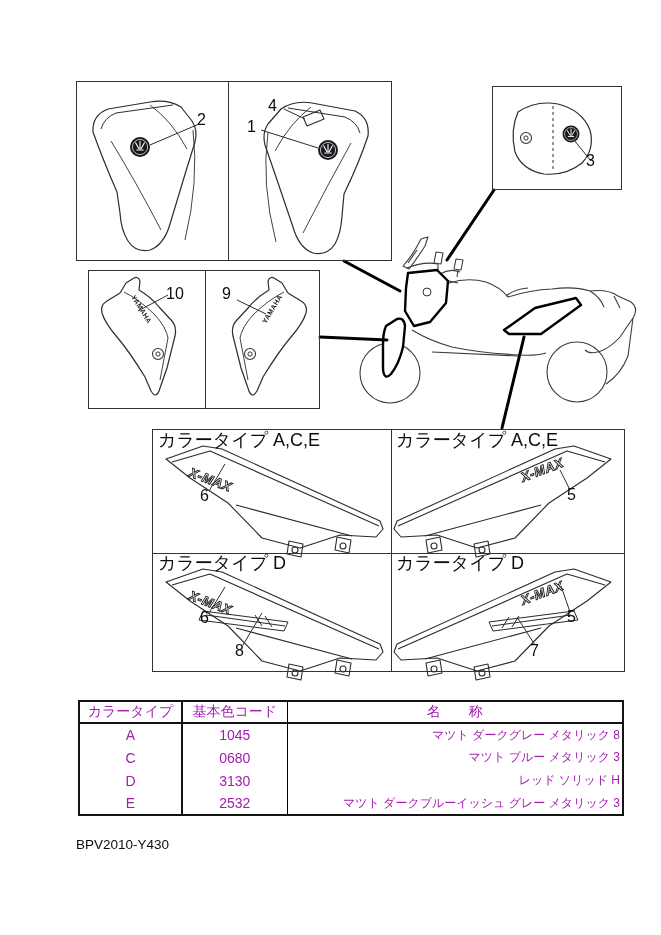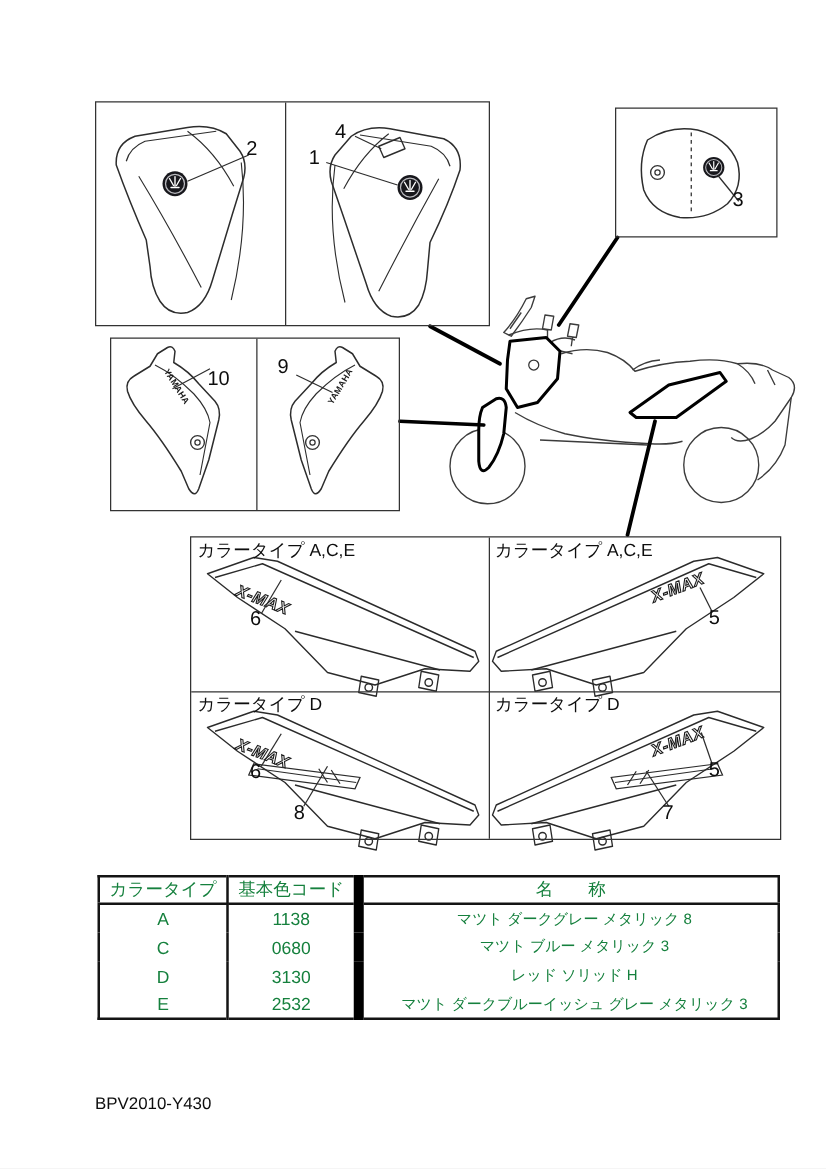--- a/index.html
+++ b/index.html
@@ -11,40 +11,40 @@
   }
   svg.art{position:absolute;left:0;top:0;width:661px;height:935px;}
   .frame{position:absolute;border:1px solid #333;background:transparent;}
   .vdiv{position:absolute;top:0;bottom:0;width:0;border-left:1px solid #333;}
   .hdiv{position:absolute;left:0;right:0;height:0;border-top:1px solid #333;}
   .callout{
     position:absolute;font-size:16px;line-height:16px;color:#0d0d0d;
     font-family:"Liberation Sans",sans-serif;
   }
   .caption{
-    position:absolute;font-size:14px;line-height:14px;color:#0d0d0d;
+    position:absolute;font-size:18px;line-height:14px;color:#0d0d0d;
     white-space:nowrap;
     text-align:center;
   }
   .footer-code{
-    position:absolute;left:76px;top:875px;font-size:13.5px;color:#0d0d0d;
+    position:absolute;left:76px;top:837px;font-size:13.5px;color:#0d0d0d;
   }
   table.parts-table{
     position:absolute;left:78px;top:700px;width:544px;
     border-collapse:collapse;table-layout:fixed;
-    border:2px solid #141414;font-size:14px;color:#15803d;
+    border:2px solid #141414;font-size:14px;color:#a21caf;
   }
   table.parts-table th{
     font-weight:normal;height:21px;padding:1px 2px;
     border-bottom:2px solid #141414;text-align:center;
   }
   table.parts-table td{height:23px;padding:0 2px;text-align:center;}
   table.parts-table th.c1,table.parts-table td.c1{border-right:2px solid #141414;}
-  table.parts-table th.c2,table.parts-table td.c2{border-right:8px solid #000000;}
-  table.parts-table td.c3{text-align:center;padding-left:8px;font-size:12px;}
+  table.parts-table th.c2,table.parts-table td.c2{border-right:1px solid #000000;}
+  table.parts-table td.c3{text-align:right;padding-left:8px;font-size:12px;}
   
   .yamaha-text{font-size:7px;font-weight:bold;letter-spacing:.3px;fill:#1c1c1c;
     font-family:"Liberation Sans",sans-serif;}
   .xmax-text{font-size:13px;font-style:italic;font-weight:bold;fill:none;
     stroke:#1a1a1a;stroke-width:.9px;letter-spacing:.5px;
     font-family:"Liberation Sans",sans-serif;}
 </style>
 </head>
 <body>
 
@@ -209,21 +209,21 @@
 
   <span class="caption" style="left:158px;top:433px;">カラータイプ A,C,E</span>
   <span class="caption" style="left:396px;top:433px;">カラータイプ A,C,E</span>
   <span class="caption" style="left:158px;top:556px;">カラータイプ D</span>
   <span class="caption" style="left:396px;top:556px;">カラータイプ D</span>
 
   <span class="callout" style="left:197px;top:112px;">2</span>
   <span class="callout" style="left:268px;top:98px;">4</span>
   <span class="callout" style="left:247px;top:119px;">1</span>
   <span class="callout" style="left:586px;top:153px;">3</span>
-  <span class="callout" style="left:166px;top:296px;">10</span>
+  <span class="callout" style="left:166px;top:286px;">10</span>
   <span class="callout" style="left:222px;top:286px;">9</span>
   <span class="callout" style="left:200px;top:488px;">6</span>
   <span class="callout" style="left:567px;top:487px;">5</span>
   <span class="callout" style="left:200px;top:610px;">6</span>
   <span class="callout" style="left:235px;top:643px;">8</span>
   <span class="callout" style="left:567px;top:609px;">5</span>
   <span class="callout" style="left:530px;top:643px;">7</span>
 
   <table class="parts-table">
     <colgroup>
@@ -234,21 +234,21 @@
     <thead>
       <tr>
         <th class="c1">カラータイプ</th>
         <th class="c2">基本色コード</th>
         <th class="c3">名　　称</th>
       </tr>
     </thead>
     <tbody>
       <tr>
         <td class="c1">A</td>
-        <td class="c2">1138</td>
+        <td class="c2">1045</td>
         <td class="c3">マツト ダークグレー メタリック 8</td>
       </tr>
       <tr>
         <td class="c1">C</td>
         <td class="c2">0680</td>
         <td class="c3">マツト ブルー メタリック 3</td>
       </tr>
       <tr>
         <td class="c1">D</td>
         <td class="c2">3130</td>

